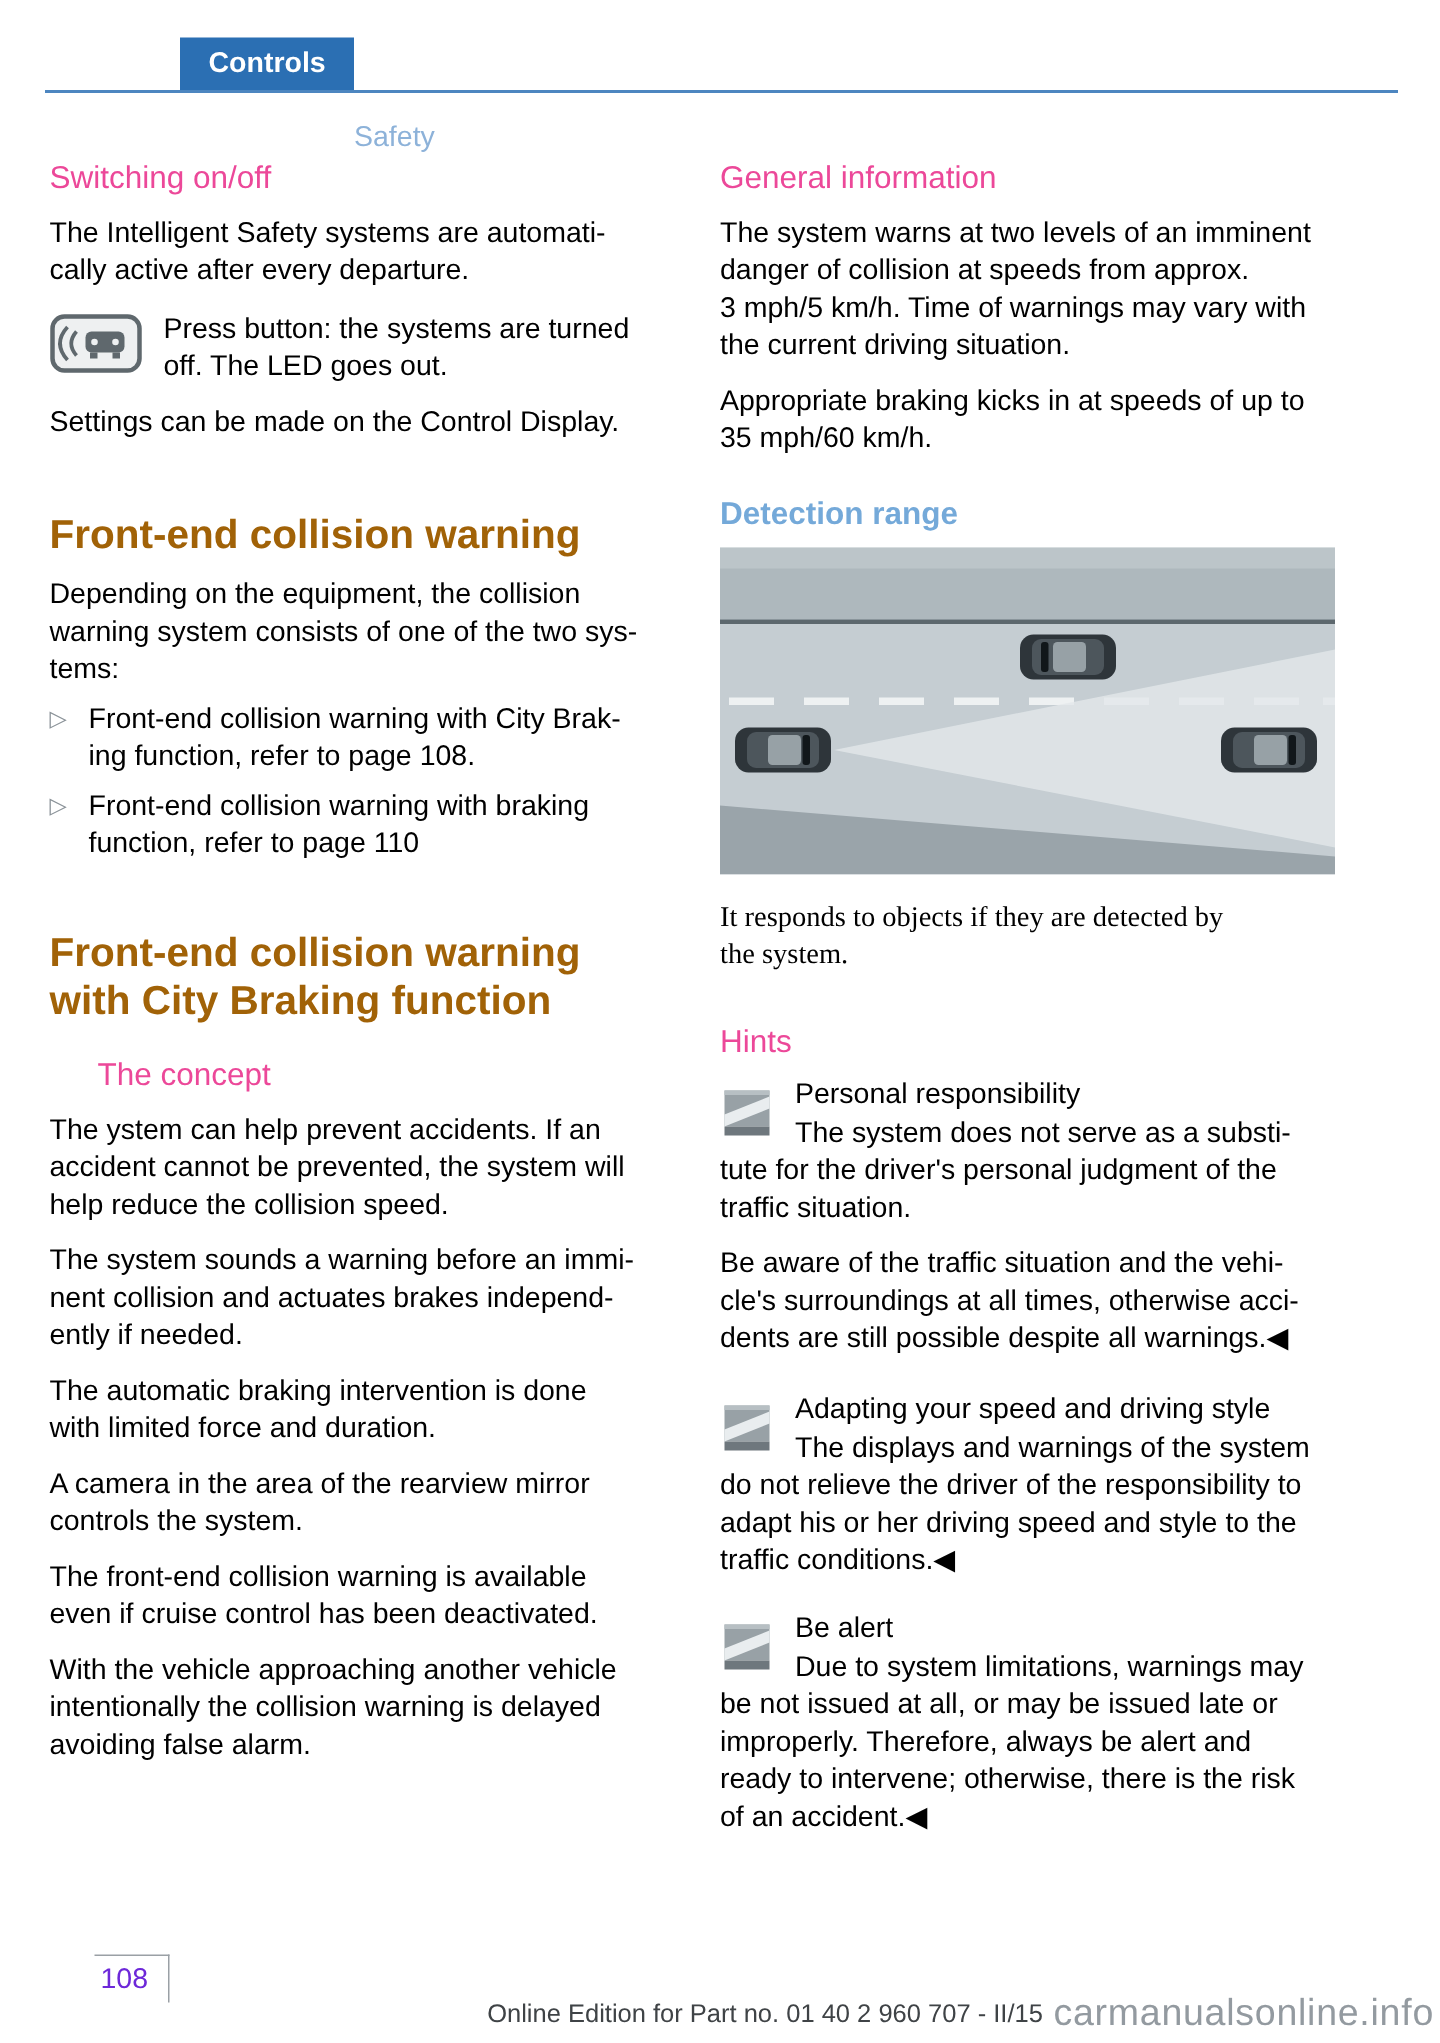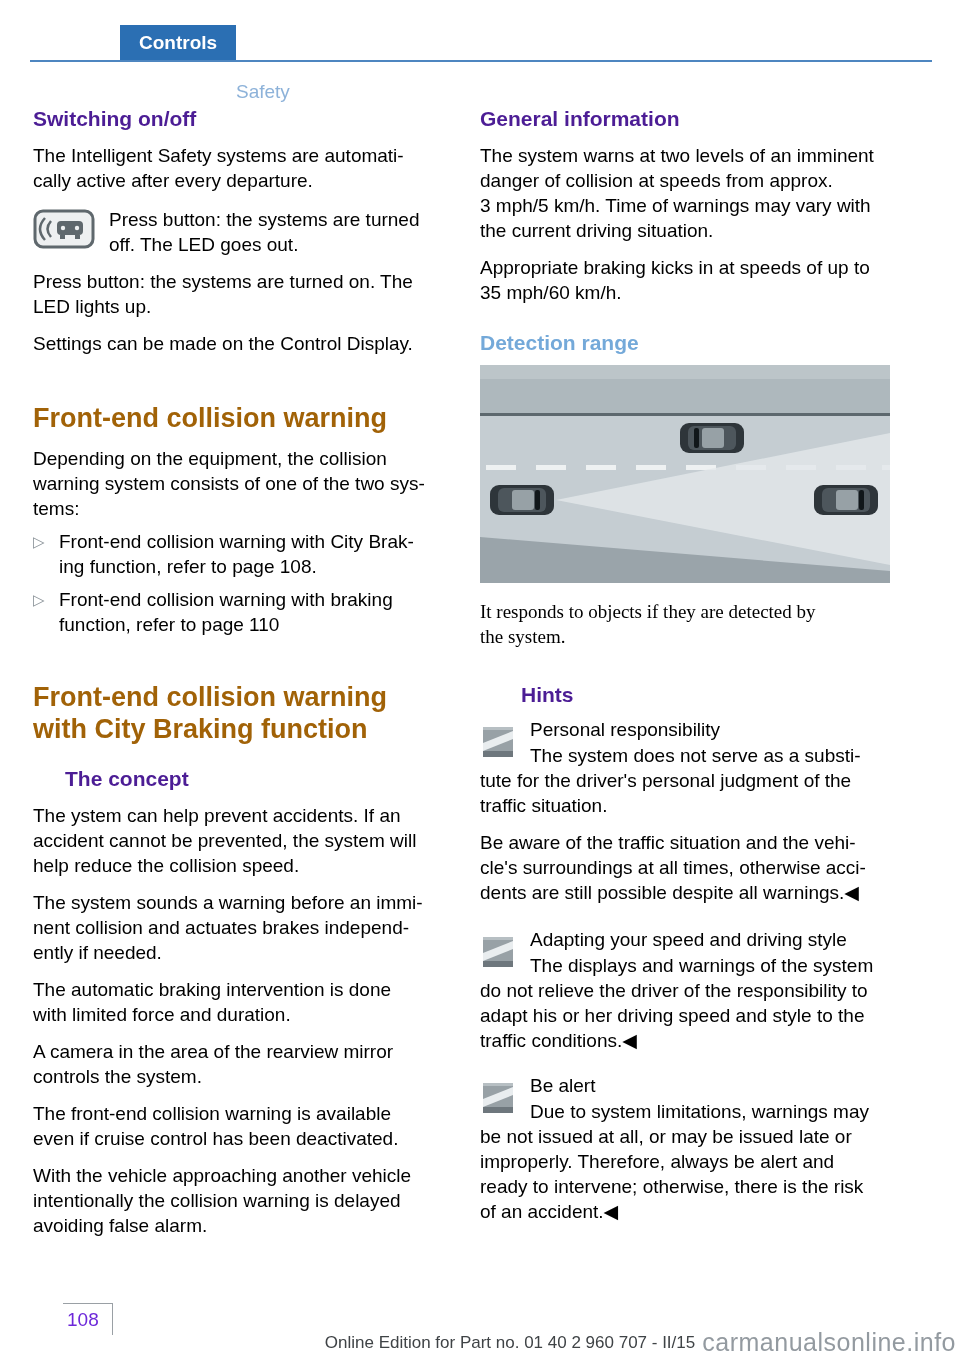--- a/index.html
+++ b/index.html
@@ -50,43 +50,43 @@
   .col {
     position: absolute;
     top: 107px;
     font-size: 19px;
     line-height: 25px;
   }
   .col-left  { left: 33px;  width: 440px; }
   .col-right { left: 480px; width: 458px; }
 
   .section-title {
-    color: #4c1d95;
+    color: #ec4899;
     font-size: 21px;
     line-height: 24px;
-    font-weight: bold;
+    font-weight: normal;
     margin: 0;
   }
   .big-title {
     color: #a16207;
     font-size: 27px;
     line-height: 32px;
     font-weight: bold;
     margin: 46px 0 0;
     white-space: pre-line;
   }
   .light-title {
     color: #74a9d9;
     font-size: 21px;
     line-height: 24px;
     font-weight: bold;
     margin: 26px 0 0;
   }
   .mt22 { margin-top: 22px; margin-left: 32px; }
-  .mt34 { margin-top: 34px; margin-left: 41px; }
+  .mt34 { margin-top: 34px; }
   p.body {
     margin: 12px 0 0;
     white-space: pre-line;
   }
   .pre { white-space: pre-line; }
 
   .icon-para { margin: 14px 0 0; }
   .btn-icon {
     float: left;
     width: 62px;
@@ -176,22 +176,20 @@
           <circle cx="30" cy="19" r="2.2" fill="#eef0f1"></circle>
           <circle cx="44" cy="19" r="2.2" fill="#eef0f1"></circle>
           <path d="M18 12 q-7 8 0 16" stroke="#5f686d" stroke-width="2.5" fill="none"></path>
           <path d="M12 9 q-10 11 0 22" stroke="#5f686d" stroke-width="2.5" fill="none"></path>
         </svg>
       </span>
       <span class="pre">Press button: the systems are turned
 off. The LED goes out.</span>
     </p>
 
-    <p class="body">Press button: the systems are turned on. The
-LED lights up.</p>
     <p class="body">Settings can be made on the Control Display.</p>
 
     <h2 class="big-title">Front-end collision warning</h2>
     <p class="body">Depending on the equipment, the collision
 warning system consists of one of the two sys-
 tems:</p>
 
     <div class="bullet">
       <span class="bullet-marker">▷</span>
       <span class="pre">Front-end collision warning with City Brak-

